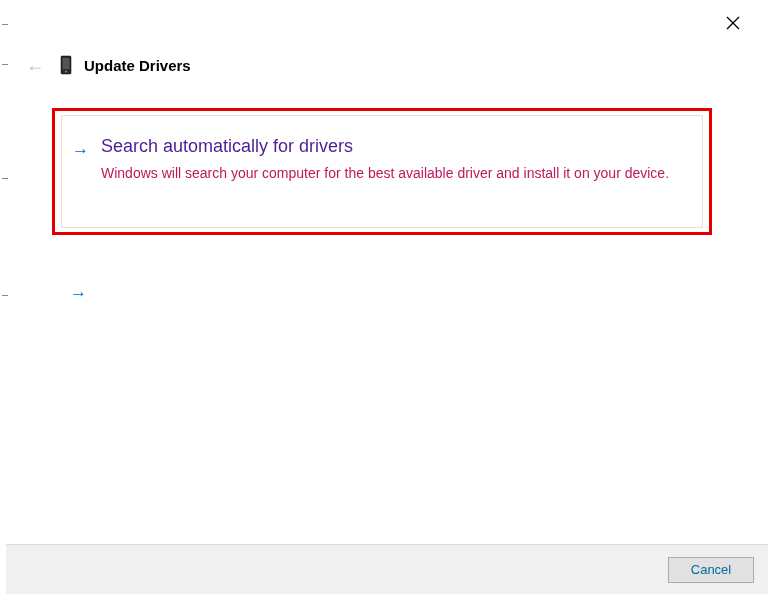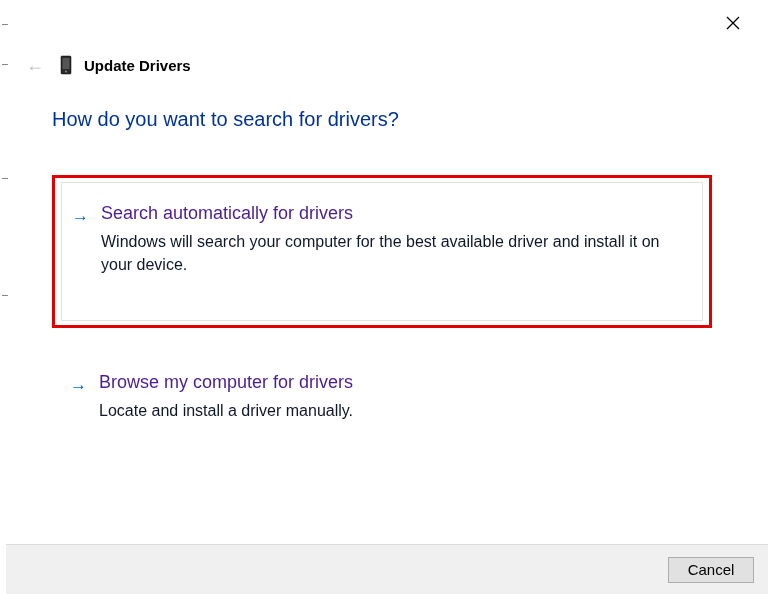--- a/index.html
+++ b/index.html
@@ -92,44 +92,44 @@
       flex-shrink: 0;
     }
     .opt-text { flex: 1; }
     .opt-title {
       font-size: 18px;
       color: #4c1d95;
       font-weight: 400;
       margin-bottom: 6px;
     }
     .opt-desc {
-      font-size: 16px;
-      color: #0f172a;
+      font-size: 14px;
+      color: #be185d;
       line-height: 1.45;
     }
     .footer {
       position: absolute;
       bottom: 0;
       left: 6px;
       right: 0;
       height: 50px;
       background: #f0f0f0;
       border-top: 1px solid #dcdcdc;
       display: flex;
       justify-content: flex-end;
       align-items: center;
       padding-right: 14px;
     }
     .btn {
       min-width: 86px;
       height: 26px;
       background: #e1e1e1;
       border: 1px solid #adadad;
-      font-size: 15px;
-      color: #000000;
+      font-size: 13px;
+      color: #0369a1;
       cursor: pointer;
       font-family: inherit;
     }
     
     .artifact {
       position: absolute;
       left: 2px;
       width: 6px;
       height: 1px;
       background: #888;
@@ -155,38 +155,33 @@
       <svg viewBox="0 0 12 20">
         <rect x="1" y="1" width="10" height="18" rx="1" fill="#2b2b2b" stroke="#000" stroke-width="0.5"></rect>
         <rect x="2.5" y="3" width="7" height="11" fill="#555"></rect>
         <circle cx="6" cy="16.5" r="1" fill="#888"></circle>
       </svg>
     </div>
     <div class="title">Update Drivers</div>
   </div>
 
   <div class="content">
-    <h1 class="heading">How do you want to search for drivers?</h1>
 
     <div class="option-box-hl">
       <div class="option-inner-border">
         <div class="opt-arrow">→</div>
         <div class="opt-text">
           <div class="opt-title">Search automatically for drivers</div>
           <div class="opt-desc">Windows will search your computer for the best available driver and install it on your device.</div>
         </div>
       </div>
     </div>
 
     <div class="option option2">
       <div class="opt-arrow">→</div>
-      <div class="opt-text">
-        <div class="opt-title">Browse my computer for drivers</div>
-        <div class="opt-desc">Locate and install a driver manually.</div>
-      </div>
     </div>
   </div>
 
   <div class="footer">
     <button class="btn">Cancel</button>
   </div>
 
   <div class="artifact" style="top:24px"></div>
   <div class="artifact" style="top:64px"></div>
   <div class="artifact" style="top:178px"></div>

